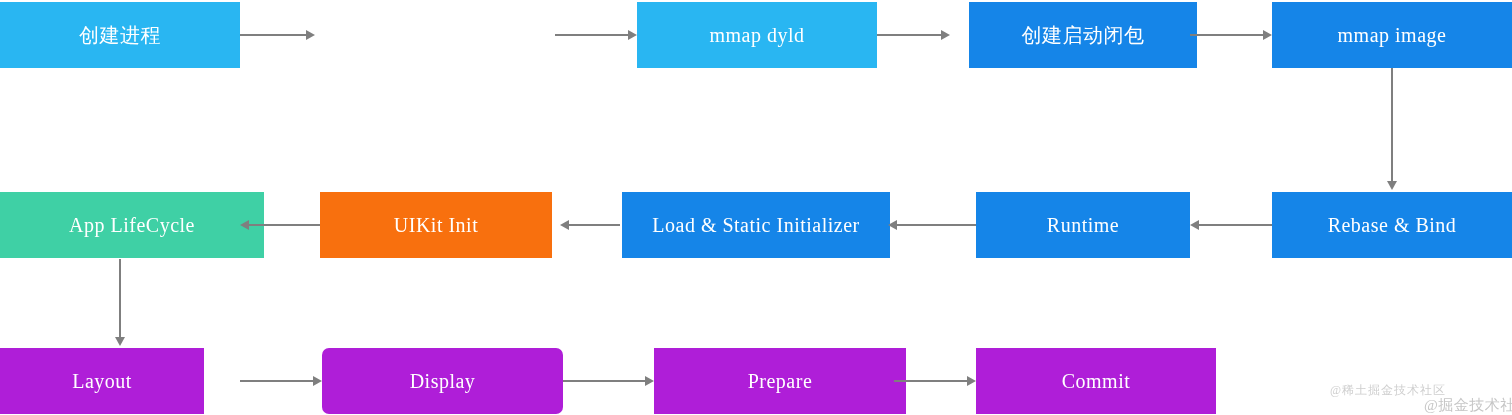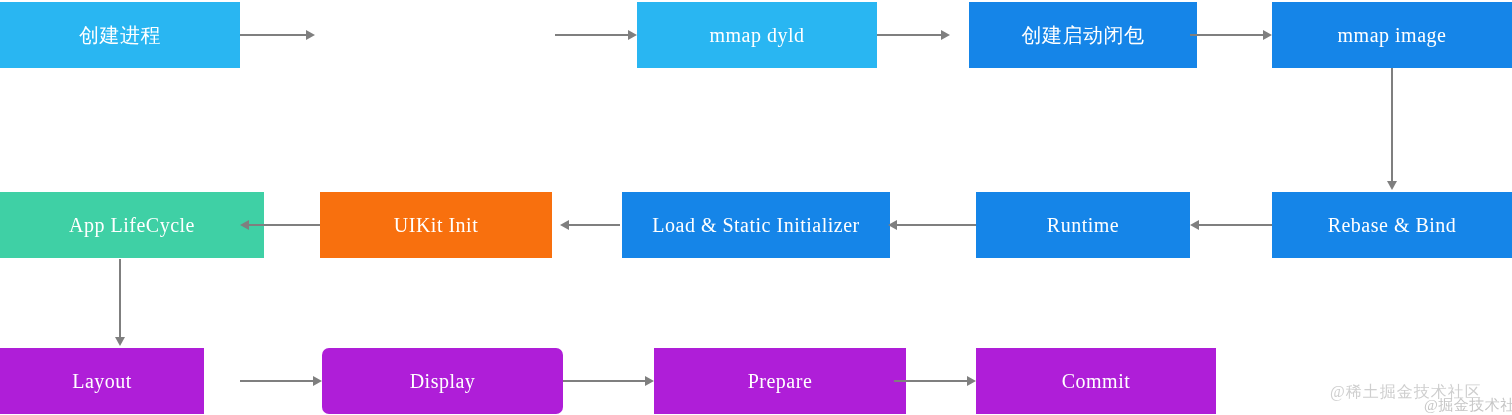--- a/index.html
+++ b/index.html
@@ -39,21 +39,21 @@
 
   
   .varrow{position:absolute;width:10px;}
   .varrow .line{position:absolute;left:4px;width:2px;background:#7f7f7f;top:0;bottom:8px;}
   .head-down{position:absolute;bottom:0;left:0;width:0;height:0;
     border-left:5px solid transparent;border-right:5px solid transparent;
     border-top:9px solid #7f7f7f;}
 
   .watermark-main{
     position:absolute;left:1330px;top:382px;
-    font-size:16px;color:#cfcfcf;letter-spacing:1px;white-space:nowrap;
+    font-size:12px;color:#cfcfcf;letter-spacing:1px;white-space:nowrap;
   }
   .watermark-small{
     position:absolute;left:1424px;top:396px;
     font-size:15px;color:#c6c6c6;letter-spacing:0.5px;white-space:nowrap;
   }
 </style>
 </head>
 <body>
 
 <div class="canvas">

